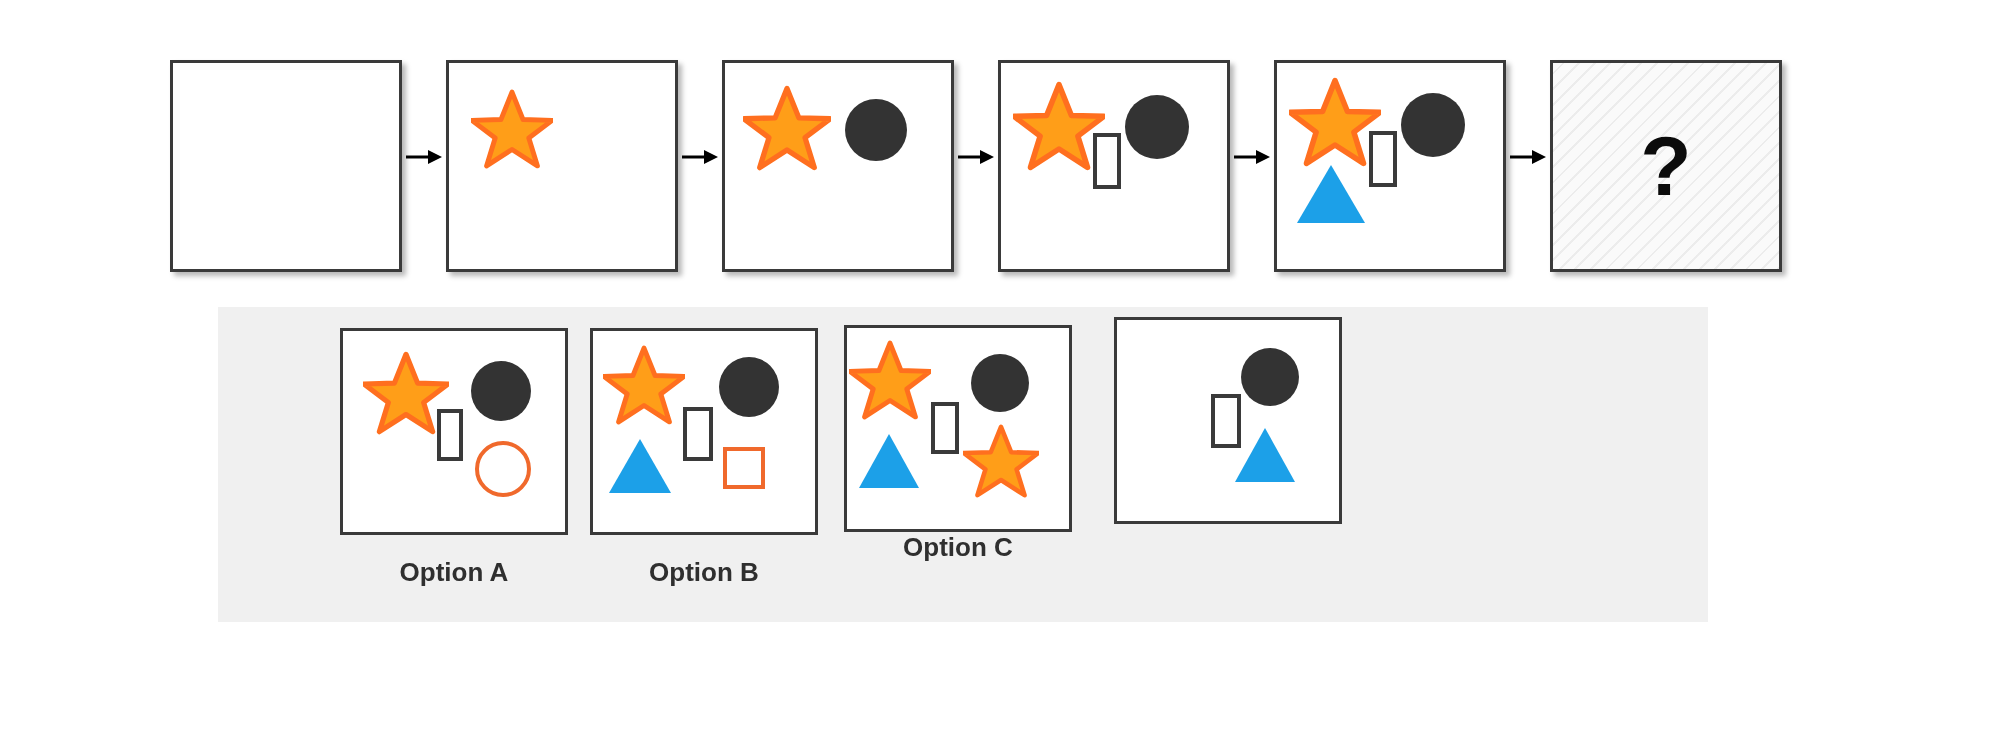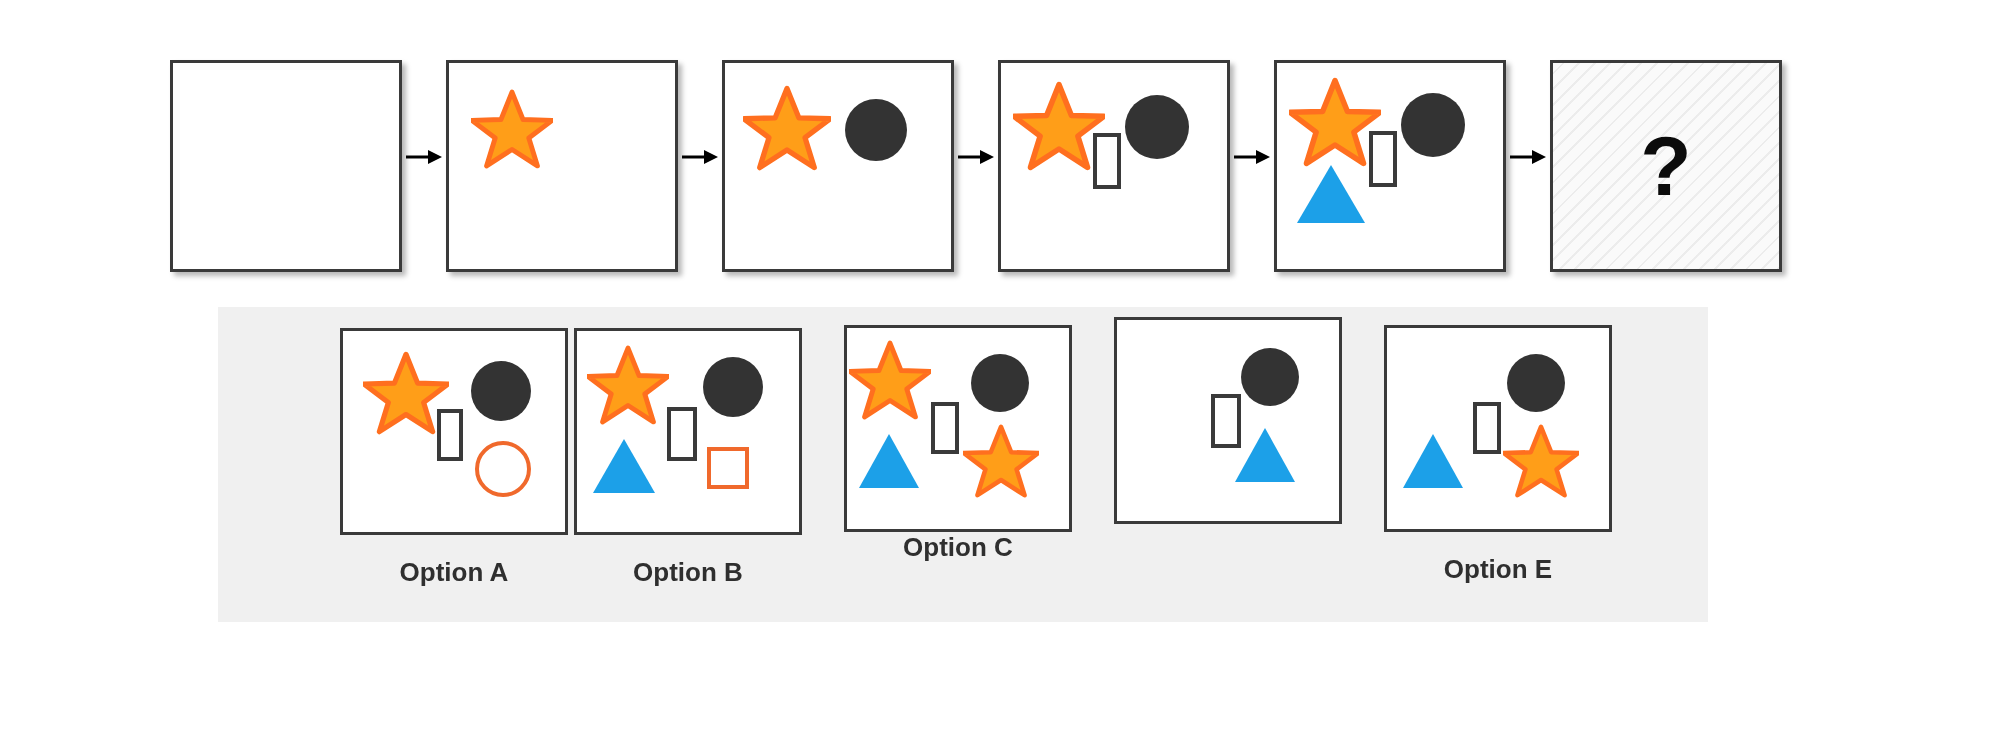--- a/index.html
+++ b/index.html
@@ -212,21 +212,21 @@
             <polygon points="50,3 63.5,36.5 99,37.5 70.5,59 81,93 50,73 19,93 29.5,59 1,37.5 36.5,36.5" fill="#FF9E18" stroke="#FF6F1F" stroke-width="6" stroke-linejoin="round"></polygon>
           </svg>
         </span>
         <span class="sh circ" style="left:128px;top:30px;width:60px;height:60px;"></span>
         <span class="sh rect-outline" style="left:94px;top:78px;width:26px;height:52px;"></span>
         <span class="sh circ-outline" style="left:132px;top:110px;width:56px;height:56px;"></span>
       </div>
       <div class="opt-label">Option A</div>
     </div>
 
-    <div class="opt-cell" style="left:356px;top:21px;">
+    <div class="opt-cell" style="left:372px;top:21px;">
       <div class="opt-panel">
         <span class="sh star" style="left:10px;top:14px;">
           <svg width="82" height="80" viewBox="0 0 100 96">
             <polygon points="50,3 63.5,36.5 99,37.5 70.5,59 81,93 50,73 19,93 29.5,59 1,37.5 36.5,36.5" fill="#FF9E18" stroke="#FF6F1F" stroke-width="6" stroke-linejoin="round"></polygon>
           </svg>
         </span>
         <span class="sh circ" style="left:126px;top:26px;width:60px;height:60px;"></span>
         <span class="sh rect-outline" style="left:90px;top:76px;width:30px;height:54px;"></span>
         <span class="sh tri" style="left:14px;top:106px;">
           <svg width="66" height="58" viewBox="0 0 66 58">
@@ -266,33 +266,16 @@
         <span class="sh circ" style="left:124px;top:28px;width:58px;height:58px;"></span>
         <span class="sh rect-outline" style="left:94px;top:74px;width:30px;height:54px;"></span>
         <span class="sh tri" style="left:116px;top:106px;">
           <svg width="64" height="58" viewBox="0 0 64 58">
             <polygon points="32,2 62,56 2,56" fill="#1CA0E8"></polygon>
           </svg>
         </span>
       </div>
     </div>
 
-    <div class="opt-cell" style="left:1166px;top:18px;">
-      <div class="opt-panel">
-        <span class="sh circ" style="left:120px;top:26px;width:58px;height:58px;"></span>
-        <span class="sh rect-outline" style="left:86px;top:74px;width:28px;height:52px;"></span>
-        <span class="sh tri" style="left:14px;top:104px;">
-          <svg width="64" height="58" viewBox="0 0 64 58">
-            <polygon points="32,2 62,56 2,56" fill="#1CA0E8"></polygon>
-          </svg>
-        </span>
-        <span class="sh star" style="left:116px;top:96px;">
-          <svg width="76" height="74" viewBox="0 0 100 96">
-            <polygon points="50,3 63.5,36.5 99,37.5 70.5,59 81,93 50,73 19,93 29.5,59 1,37.5 36.5,36.5" fill="#FF9E18" stroke="#FF6F1F" stroke-width="6" stroke-linejoin="round"></polygon>
-          </svg>
-        </span>
-      </div>
-      <div class="opt-label">Option E</div>
-    </div>
 
   </div>
 
 </div>
 
 </body></html>

